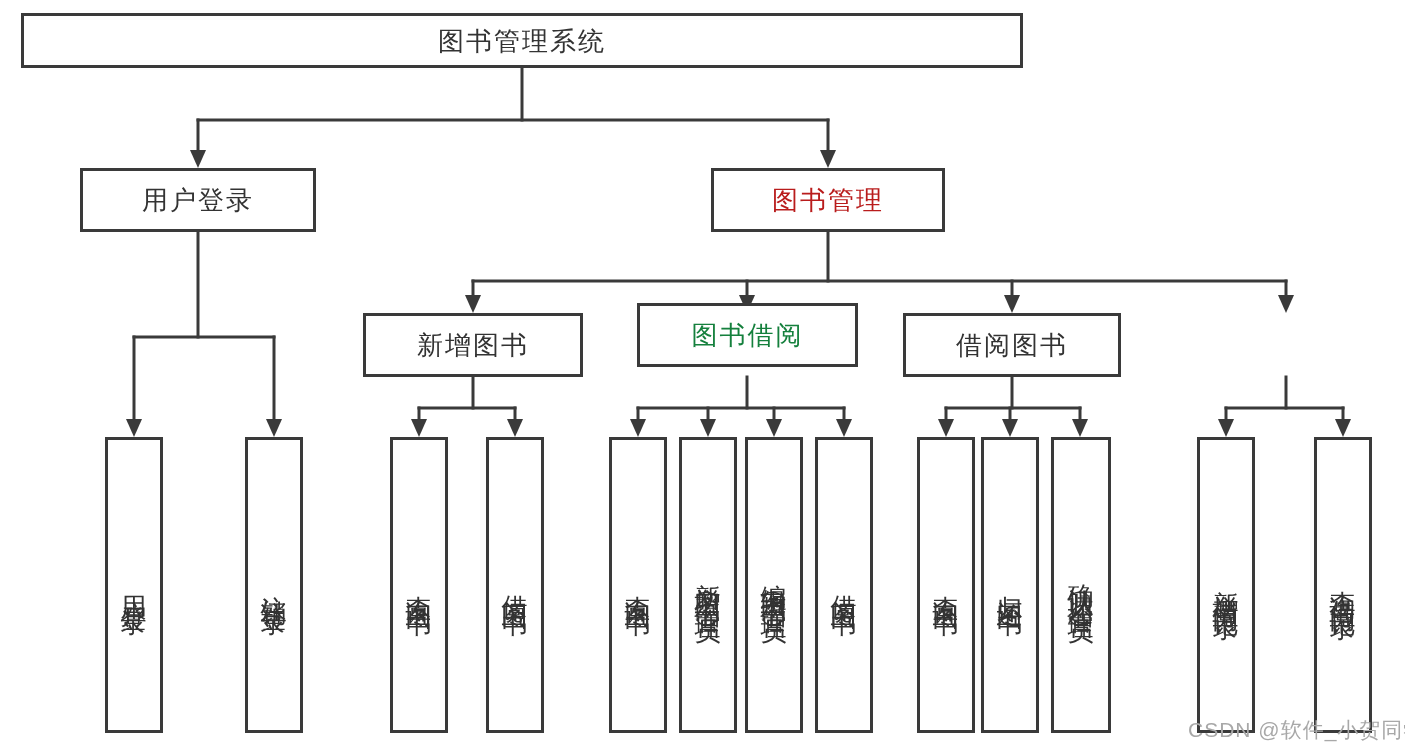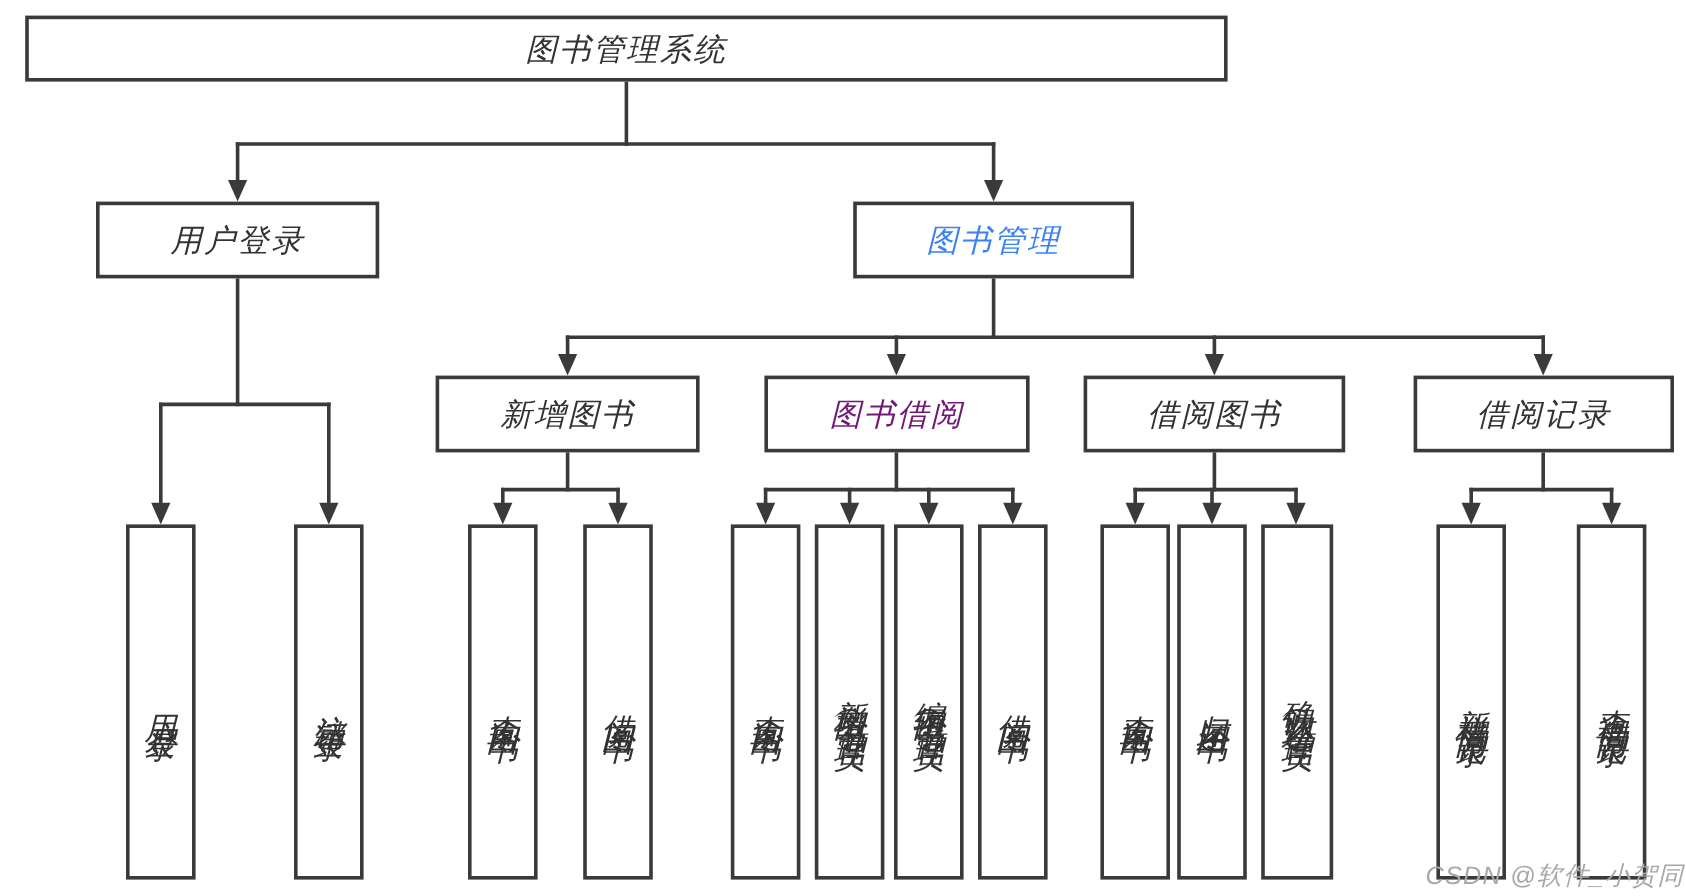--- a/index.html
+++ b/index.html
@@ -7,21 +7,20 @@
     padding: 0;
     background: #ffffff;
     font-family: "Liberation Sans", sans-serif;
   }
   #canvas {
     position: relative;
     width: 1405px;
     height: 747px;
     background: #ffffff;
     overflow: hidden;
-    font-style: italic;
   }
   #wires {
     position: absolute;
     left: 0;
     top: 0;
     z-index: 1;
   }
   .node {
     position: absolute;
     box-sizing: border-box;
@@ -116,26 +115,25 @@
       <line x1="1226" y1="408" x2="1343" y2="408" stroke="#3a3a3a" stroke-width="3" stroke-linecap="square"></line>
       <line x1="1226" y1="408" x2="1226" y2="423" stroke="#3a3a3a" stroke-width="3" stroke-linecap="square"></line>
       <polygon points="1226,437 1218,419 1234,419" fill="#3a3a3a"></polygon>
       <line x1="1343" y1="408" x2="1343" y2="423" stroke="#3a3a3a" stroke-width="3" stroke-linecap="square"></line>
       <polygon points="1343,437 1335,419 1351,419" fill="#3a3a3a"></polygon>
     </svg>
 
   <div class="node h" style="left: 21px; top: 13px; width: 1002px; height: 55px; color: rgb(51, 51, 51);">图书管理系统</div>
 
   <div class="node h" style="left: 80px; top: 168px; width: 236px; height: 64px; color: rgb(51, 51, 51);">用户登录</div>
-  <div class="node h" style="left: 711px; top: 168px; width: 234px; height: 64px; color: #3b82f6;">图书管理</div>
+  <div class="node h" style="left: 711px; top: 168px; width: 234px; height: 64px; color: #b91c1c;">图书管理</div>
 
   <div class="node h" style="left: 363px; top: 313px; width: 220px; height: 64px; color: rgb(51, 51, 51);">新增图书</div>
-  <div class="node h" style="left: 637px; top: 313px; width: 221px; height: 64px; color: #701a75;">图书借阅</div>
+  <div class="node h" style="left: 637px; top: 303px; width: 221px; height: 64px; color: #15803d;">图书借阅</div>
   <div class="node h" style="left: 903px; top: 313px; width: 218px; height: 64px; color: rgb(51, 51, 51);">借阅图书</div>
-  <div class="node h" style="left: 1178px; top: 313px; width: 217px; height: 64px; color: rgb(51, 51, 51);">借阅记录</div>
 
   <div class="node v" style="left: 105px; top: 437px; width: 58px; height: 296px; color: rgb(51, 51, 51);">用户登录</div>
   <div class="node v" style="left: 245px; top: 437px; width: 58px; height: 296px; color: rgb(51, 51, 51);">注销登录</div>
 
   <div class="node v" style="left: 390px; top: 437px; width: 58px; height: 296px; color: rgb(51, 51, 51);">查询图书</div>
   <div class="node v" style="left: 486px; top: 437px; width: 58px; height: 296px; color: rgb(51, 51, 51);">借阅图书</div>
 
   <div class="node v" style="left: 609px; top: 437px; width: 58px; height: 296px; color: rgb(51, 51, 51);">查询图书</div>
   <div class="node v" style="left: 679px; top: 437px; width: 58px; height: 296px; color: rgb(51, 51, 51);">新增图书（管理员）</div>
   <div class="node v" style="left: 745px; top: 437px; width: 58px; height: 296px; color: rgb(51, 51, 51);">编辑图书（管理员）</div>

